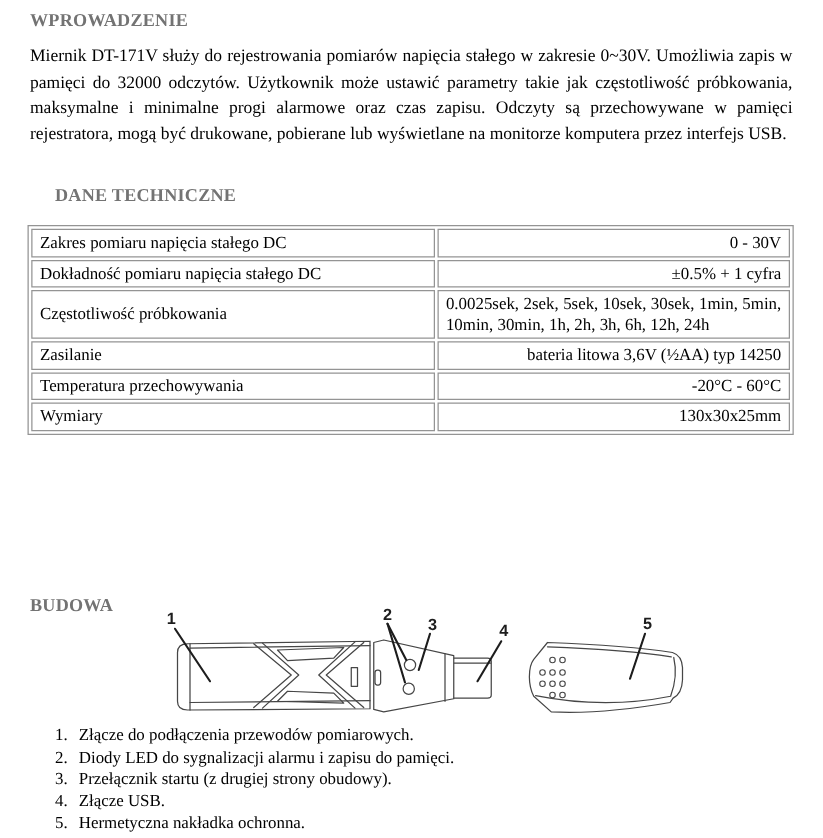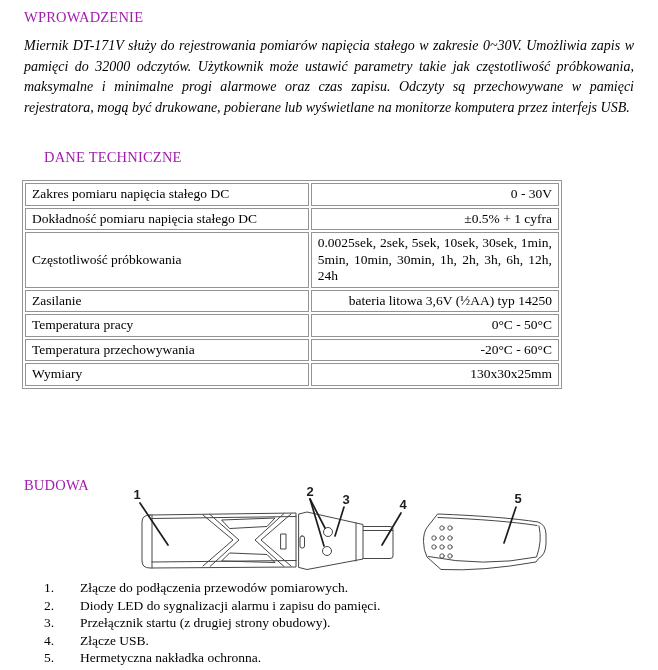--- a/index.html
+++ b/index.html
@@ -2,52 +2,52 @@
 <html><head>
 <meta charset="utf-8">
 <style>
   html,body{margin:0;padding:0;background:#ffffff;}
   .page{
     position:relative;width:658px;height:670px;background:#ffffff;
     font-family:"Liberation Serif",serif;color:#000000;overflow:hidden;
   }
   .heading{
     position:absolute;left:24px;margin:0;
-    font-size:14.5px;font-weight:normal;color:#a21caf;letter-spacing:.2px;
+    font-size:14.5px;font-weight:bold;color:#737373;letter-spacing:.2px;
     font-family:"Liberation Serif",serif;
   }
   .h-intro{top:9px;}
   .h-specs{top:149px;margin-left:20px;}
   .h-budowa{top:477px;}
   .intro-text{
     position:absolute;left:24px;top:36px;width:610px;margin:0;
-    font-size:14px;line-height:20.5px;text-align:justify;font-style:italic;
+    font-size:14px;line-height:20.5px;text-align:justify;
   }
   .specs-table{
-    position:absolute;left:22px;top:180px;width:540px;
+    position:absolute;left:22px;top:180px;width:613px;
     border-collapse:separate;border-spacing:2px;
     border:1px solid #949494;background:#ffffff;table-layout:fixed;
   }
   .specs-table td{
     border:1px solid #949494;
     font-size:13.5px;line-height:16.5px;padding:2px 6px;
     vertical-align:middle;overflow:hidden;
   }
   .specs-table td.c1{width:53.5%;}
   .specs-table td.c2{width:46.5%;text-align:right;}
   .specs-table td.justify{text-align:justify;}
   .diagram{position:absolute;left:110px;top:483px;}
   .callout-text{
     font-family:"Liberation Sans",sans-serif;font-weight:bold;
     font-size:13px;fill:#1d1d1d;
   }
   .parts-list{position:absolute;left:44px;top:579px;font-size:13.5px;line-height:17.6px;}
   .parts-list .li{white-space:nowrap;}
   .parts-list .num{display:inline-block;width:15px;}
-  .parts-list .txt{margin-left:21px;}
+  .parts-list .txt{margin-left:4px;}
 </style>
 </head>
 <body>
 
 <div class="page">
 
   <h2 class="heading h-intro">WPROWADZENIE</h2>
 
   <p class="intro-text">Miernik DT-171V służy do rejestrowania pomiarów napięcia stałego w zakresie 0~30V. Umożliwia zapis w pamięci do 32000 odczytów. Użytkownik może ustawić parametry takie jak częstotliwość próbkowania, maksymalne i minimalne progi alarmowe oraz czas zapisu. Odczyty są przechowywane w pamięci rejestratora, mogą być drukowane, pobierane lub wyświetlane na monitorze komputera przez interfejs USB.</p>
 
@@ -63,24 +63,20 @@
         <td class="c1">Dokładność pomiaru napięcia stałego DC</td>
         <td class="c2">±0.5% + 1 cyfra</td>
       </tr>
       <tr>
         <td class="c1">Częstotliwość próbkowania</td>
         <td class="c2 justify">0.0025sek, 2sek, 5sek, 10sek, 30sek, 1min, 5min, 10min, 30min, 1h, 2h, 3h, 6h, 12h, 24h</td>
       </tr>
       <tr>
         <td class="c1">Zasilanie</td>
         <td class="c2">bateria litowa 3,6V (½AA) typ 14250</td>
-      </tr>
-      <tr>
-        <td class="c1">Temperatura pracy</td>
-        <td class="c2">0°C - 50°C</td>
       </tr>
       <tr>
         <td class="c1">Temperatura przechowywania</td>
         <td class="c2">-20°C - 60°C</td>
       </tr>
       <tr>
         <td class="c1">Wymiary</td>
         <td class="c2">130x30x25mm</td>
       </tr>
     </tbody>

